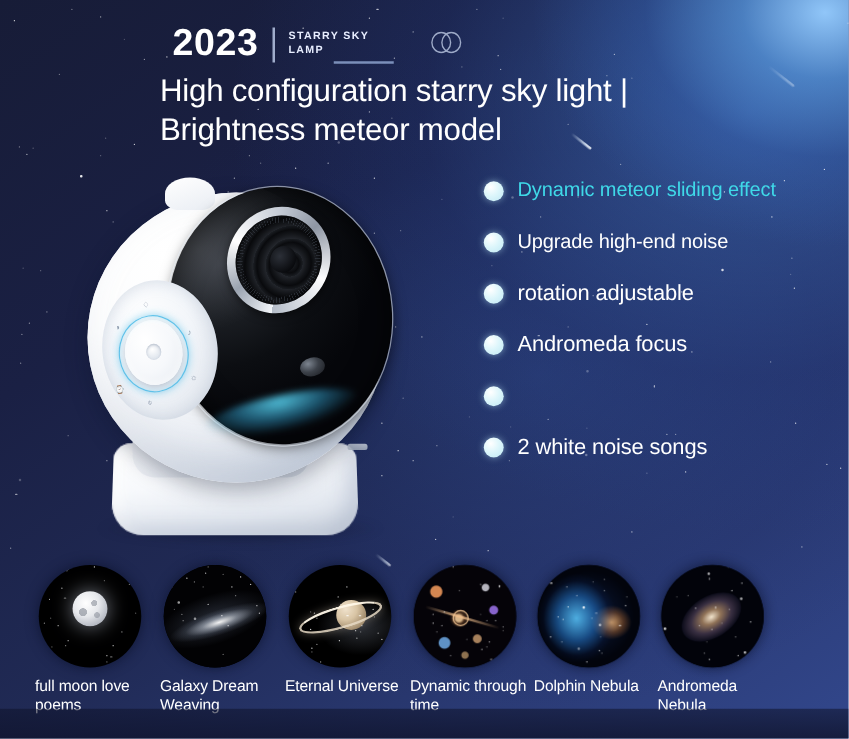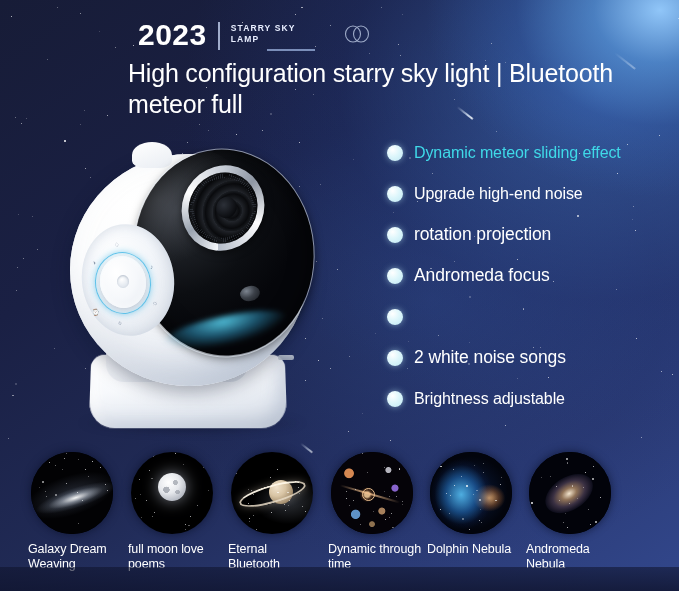--- a/index.html
+++ b/index.html
@@ -657,49 +657,45 @@
       <div class="brand-rule"></div>
     </div>
     <div class="logo-mark">
       <svg width="30" height="18" viewBox="0 0 30 18">
         <ellipse cx="11" cy="9" rx="7.5" ry="8" fill="none" stroke="#cfdcf4" stroke-width="1.1"></ellipse>
         <ellipse cx="19" cy="9" rx="7.5" ry="8" fill="none" stroke="#cfdcf4" stroke-width="1.1"></ellipse>
       </svg>
     </div>
   </div>
 
-  <div class="title">High configuration starry sky light | Bluetooth meteor full</div>
+  <div class="title">High configuration starry sky light | Brightness meteor model</div>
 
   <div class="features" id="feature-list">
       <div class="feature accent">
         <span class="dot"></span>
         <span class="feature-label">Dynamic meteor sliding effect</span>
       </div>
       <div class="feature">
         <span class="dot"></span>
         <span class="feature-label">Upgrade high-end noise</span>
       </div>
       <div class="feature lg">
         <span class="dot"></span>
-        <span class="feature-label">rotation projection</span>
+        <span class="feature-label">rotation adjustable</span>
       </div>
       <div class="feature lg">
         <span class="dot"></span>
         <span class="feature-label">Andromeda focus</span>
       </div>
       <div class="feature">
         <span class="dot"></span>
       </div>
       <div class="feature lg">
         <span class="dot"></span>
         <span class="feature-label">2 white noise songs</span>
-      </div>
-      <div class="feature">
-        <span class="dot"></span>
-        <span class="feature-label">Brightness adjustable</span>
       </div>
     </div>
 
   <div class="product">
     <div class="shadow-under"></div>
     <div class="base"></div>
     <div class="base-neck"></div>
     <div class="port"></div>
     <div class="sphere"></div>
     <div class="nub"></div>
@@ -725,20 +721,52 @@
     <div class="btn-icon" style="left:88px; top:126px;">♪</div>
     <div class="btn-icon" style="left:90px; top:162px;">☼</div>
     <div class="btn-icon" style="left:30px; top:172px;">⌚</div>
     <div class="btn-icon" style="left:56px; top:182px;">⌽</div>
     <div class="dial-knob"></div>
     <div class="dial-ring"></div>
     <div class="dial-center"></div>
   </div>
 
   <div class="thumbs" id="thumb-row">
+      <div class="thumb-cell">
+        <div class="thumb-circle">
+          <div class="tw-moon"></div>
+          <span class="tw-star-sm" style="left:21.4%; top:22.4%; width:1px; height:1px; opacity:0.77;"></span>
+          <span class="tw-star-sm" style="left:47.3%; top:39.3%; width:1px; height:1px; opacity:0.42;"></span>
+          <span class="tw-star-sm" style="left:26.6%; top:4.9%; width:1px; height:1px; opacity:0.75;"></span>
+          <span class="tw-star-sm" style="left:4.3%; top:56.6%; width:1px; height:1px; opacity:0.55;"></span>
+          <span class="tw-star-sm" style="left:11.2%; top:50.9%; width:1px; height:1px; opacity:0.36;"></span>
+          <span class="tw-star-sm" style="left:53.3%; top:1.1%; width:1px; height:1px; opacity:0.85;"></span>
+          <span class="tw-star-sm" style="left:68.9%; top:1.8%; width:1.6px; height:1.6px; opacity:0.31;"></span>
+          <span class="tw-star-sm" style="left:46.2%; top:27.0%; width:1px; height:1px; opacity:0.42;"></span>
+          <span class="tw-star-sm" style="left:12.4%; top:79.0%; width:1px; height:1px; opacity:0.39;"></span>
+          <span class="tw-star-sm" style="left:87.3%; top:18.1%; width:1.6px; height:1.6px; opacity:0.44;"></span>
+          <span class="tw-star-sm" style="left:24.3%; top:31.4%; width:1.6px; height:1.6px; opacity:0.39;"></span>
+          <span class="tw-star-sm" style="left:64.0%; top:14.8%; width:1px; height:1px; opacity:0.38;"></span>
+          <span class="tw-star-sm" style="left:27.5%; top:73.5%; width:1px; height:1px; opacity:0.75;"></span>
+          <span class="tw-star-sm" style="left:9.5%; top:32.4%; width:1.6px; height:1.6px; opacity:0.68;"></span>
+          <span class="tw-star-sm" style="left:80.0%; top:64.3%; width:1px; height:1px; opacity:0.60;"></span>
+          <span class="tw-star-sm" style="left:49.4%; top:40.1%; width:1px; height:1px; opacity:0.44;"></span>
+          <span class="tw-star-sm" style="left:65.8%; top:93.7%; width:1px; height:1px; opacity:0.47;"></span>
+          <span class="tw-star-sm" style="left:28.5%; top:3.6%; width:1px; height:1px; opacity:0.88;"></span>
+          <span class="tw-star-sm" style="left:25.2%; top:77.8%; width:1px; height:1px; opacity:0.51;"></span>
+          <span class="tw-star-sm" style="left:65.3%; top:87.6%; width:1px; height:1px; opacity:0.77;"></span>
+          <span class="tw-star-sm" style="left:69.5%; top:88.7%; width:1.6px; height:1.6px; opacity:0.40;"></span>
+          <span class="tw-star-sm" style="left:18.7%; top:58.5%; width:1px; height:1px; opacity:0.75;"></span>
+          <span class="tw-star-sm" style="left:71.8%; top:77.8%; width:1px; height:1px; opacity:0.79;"></span>
+          <span class="tw-star-sm" style="left:74.8%; top:95.5%; width:1.6px; height:1.6px; opacity:0.76;"></span>
+          <span class="tw-star-sm" style="left:94.0%; top:46.4%; width:1px; height:1px; opacity:0.38;"></span>
+          <span class="tw-star-sm" style="left:53.5%; top:32.5%; width:1px; height:1px; opacity:0.31;"></span>
+        </div>
+        <div class="thumb-caption">full moon love poems</div>
+      </div>
       <div class="thumb-cell">
         <div class="thumb-circle">
           <div class="tw-galaxy"></div>
           <span class="tw-star-sm" style="left:88.3%; top:6.8%; width:1.6px; height:1.6px; opacity:0.54;"></span>
           <span class="tw-star-sm" style="left:13.4%; top:35.4%; width:1.6px; height:1.6px; opacity:0.60;"></span>
           <span class="tw-star-sm" style="left:22.2%; top:11.6%; width:1px; height:1px; opacity:0.86;"></span>
           <span class="tw-star-sm" style="left:17.5%; top:47.7%; width:1px; height:1px; opacity:0.47;"></span>
           <span class="tw-star-sm" style="left:69.4%; top:29.0%; width:1px; height:1px; opacity:0.48;"></span>
           <span class="tw-star-sm" style="left:84.1%; top:18.1%; width:1px; height:1px; opacity:0.80;"></span>
           <span class="tw-star-sm" style="left:17.9%; top:53.1%; width:1px; height:1px; opacity:0.51;"></span>
@@ -756,52 +784,20 @@
           <span class="tw-star-sm" style="left:90.3%; top:39.0%; width:1px; height:1px; opacity:0.79;"></span>
           <span class="tw-star-sm" style="left:40.2%; top:7.2%; width:1px; height:1px; opacity:0.75;"></span>
           <span class="tw-star-sm" style="left:20.6%; top:93.5%; width:1.6px; height:1.6px; opacity:0.36;"></span>
           <span class="tw-star-sm" style="left:62.2%; top:58.6%; width:1px; height:1px; opacity:0.79;"></span>
           <span class="tw-star-sm" style="left:74.9%; top:11.4%; width:1px; height:1px; opacity:0.89;"></span>
           <span class="tw-star-sm" style="left:93.2%; top:46.8%; width:1px; height:1px; opacity:0.77;"></span>
           <span class="tw-star-sm" style="left:9.2%; top:42.6%; width:1px; height:1px; opacity:0.30;"></span>
           <span class="tw-star-sm" style="left:42.1%; top:1.4%; width:1px; height:1px; opacity:0.48;"></span>
         </div>
         <div class="thumb-caption">Galaxy Dream Weaving</div>
-      </div>
-      <div class="thumb-cell">
-        <div class="thumb-circle">
-          <div class="tw-moon"></div>
-          <span class="tw-star-sm" style="left:21.4%; top:22.4%; width:1px; height:1px; opacity:0.77;"></span>
-          <span class="tw-star-sm" style="left:47.3%; top:39.3%; width:1px; height:1px; opacity:0.42;"></span>
-          <span class="tw-star-sm" style="left:26.6%; top:4.9%; width:1px; height:1px; opacity:0.75;"></span>
-          <span class="tw-star-sm" style="left:4.3%; top:56.6%; width:1px; height:1px; opacity:0.55;"></span>
-          <span class="tw-star-sm" style="left:11.2%; top:50.9%; width:1px; height:1px; opacity:0.36;"></span>
-          <span class="tw-star-sm" style="left:53.3%; top:1.1%; width:1px; height:1px; opacity:0.85;"></span>
-          <span class="tw-star-sm" style="left:68.9%; top:1.8%; width:1.6px; height:1.6px; opacity:0.31;"></span>
-          <span class="tw-star-sm" style="left:46.2%; top:27.0%; width:1px; height:1px; opacity:0.42;"></span>
-          <span class="tw-star-sm" style="left:12.4%; top:79.0%; width:1px; height:1px; opacity:0.39;"></span>
-          <span class="tw-star-sm" style="left:87.3%; top:18.1%; width:1.6px; height:1.6px; opacity:0.44;"></span>
-          <span class="tw-star-sm" style="left:24.3%; top:31.4%; width:1.6px; height:1.6px; opacity:0.39;"></span>
-          <span class="tw-star-sm" style="left:64.0%; top:14.8%; width:1px; height:1px; opacity:0.38;"></span>
-          <span class="tw-star-sm" style="left:27.5%; top:73.5%; width:1px; height:1px; opacity:0.75;"></span>
-          <span class="tw-star-sm" style="left:9.5%; top:32.4%; width:1.6px; height:1.6px; opacity:0.68;"></span>
-          <span class="tw-star-sm" style="left:80.0%; top:64.3%; width:1px; height:1px; opacity:0.60;"></span>
-          <span class="tw-star-sm" style="left:49.4%; top:40.1%; width:1px; height:1px; opacity:0.44;"></span>
-          <span class="tw-star-sm" style="left:65.8%; top:93.7%; width:1px; height:1px; opacity:0.47;"></span>
-          <span class="tw-star-sm" style="left:28.5%; top:3.6%; width:1px; height:1px; opacity:0.88;"></span>
-          <span class="tw-star-sm" style="left:25.2%; top:77.8%; width:1px; height:1px; opacity:0.51;"></span>
-          <span class="tw-star-sm" style="left:65.3%; top:87.6%; width:1px; height:1px; opacity:0.77;"></span>
-          <span class="tw-star-sm" style="left:69.5%; top:88.7%; width:1.6px; height:1.6px; opacity:0.40;"></span>
-          <span class="tw-star-sm" style="left:18.7%; top:58.5%; width:1px; height:1px; opacity:0.75;"></span>
-          <span class="tw-star-sm" style="left:71.8%; top:77.8%; width:1px; height:1px; opacity:0.79;"></span>
-          <span class="tw-star-sm" style="left:74.8%; top:95.5%; width:1.6px; height:1.6px; opacity:0.76;"></span>
-          <span class="tw-star-sm" style="left:94.0%; top:46.4%; width:1px; height:1px; opacity:0.38;"></span>
-          <span class="tw-star-sm" style="left:53.5%; top:32.5%; width:1px; height:1px; opacity:0.31;"></span>
-        </div>
-        <div class="thumb-caption">full moon love poems</div>
       </div>
       <div class="thumb-cell">
         <div class="thumb-circle">
           <div class="tw-saturn-haze"></div>
           <div class="tw-saturn-ball"></div>
           <div class="tw-saturn-ring"></div>
           <span class="tw-star-sm" style="left:50.5%; top:38.1%; width:1px; height:1px; opacity:0.41;"></span>
           <span class="tw-star-sm" style="left:81.3%; top:43.2%; width:1px; height:1px; opacity:0.83;"></span>
           <span class="tw-star-sm" style="left:31.0%; top:94.2%; width:1px; height:1px; opacity:0.64;"></span>
           <span class="tw-star-sm" style="left:87.0%; top:65.4%; width:1px; height:1px; opacity:0.64;"></span>
@@ -821,21 +817,21 @@
           <span class="tw-star-sm" style="left:27.3%; top:51.7%; width:1px; height:1px; opacity:0.62;"></span>
           <span class="tw-star-sm" style="left:56.1%; top:20.5%; width:1px; height:1px; opacity:0.82;"></span>
           <span class="tw-star-sm" style="left:90.3%; top:71.9%; width:1px; height:1px; opacity:0.80;"></span>
           <span class="tw-star-sm" style="left:22.3%; top:83.8%; width:1px; height:1px; opacity:0.43;"></span>
           <span class="tw-star-sm" style="left:71.2%; top:58.5%; width:1px; height:1px; opacity:0.72;"></span>
           <span class="tw-star-sm" style="left:68.8%; top:48.2%; width:1.6px; height:1.6px; opacity:0.68;"></span>
           <span class="tw-star-sm" style="left:56.4%; top:48.2%; width:1.6px; height:1.6px; opacity:0.75;"></span>
           <span class="tw-star-sm" style="left:82.8%; top:50.2%; width:1px; height:1px; opacity:0.45;"></span>
           <span class="tw-star-sm" style="left:64.9%; top:63.7%; width:1px; height:1px; opacity:0.75;"></span>
         </div>
-        <div class="thumb-caption">Eternal Bluetooth</div>
+        <div class="thumb-caption">Eternal Universe</div>
       </div>
       <div class="thumb-cell">
         <div class="thumb-circle">
           <div class="tw-time"></div>
           <div class="tw-time-streak"></div>
           <div class="tw-time-ring"></div>
           <span class="tw-star-sm" style="left:79.6%; top:53.7%; width:1px; height:1px; opacity:0.65;"></span>
           <span class="tw-star-sm" style="left:19.2%; top:47.1%; width:1px; height:1px; opacity:0.65;"></span>
           <span class="tw-star-sm" style="left:35.4%; top:87.5%; width:1px; height:1px; opacity:0.53;"></span>
           <span class="tw-star-sm" style="left:73.7%; top:74.2%; width:1px; height:1px; opacity:0.72;"></span>

